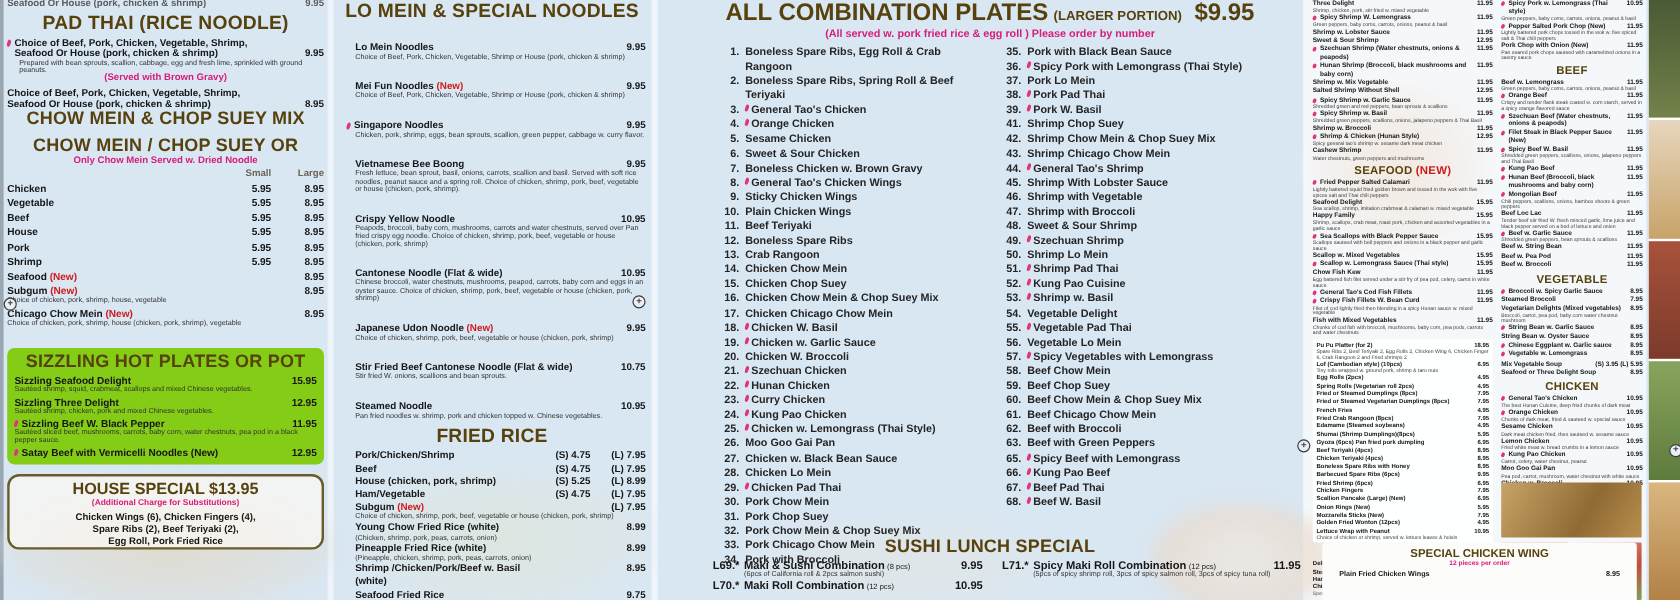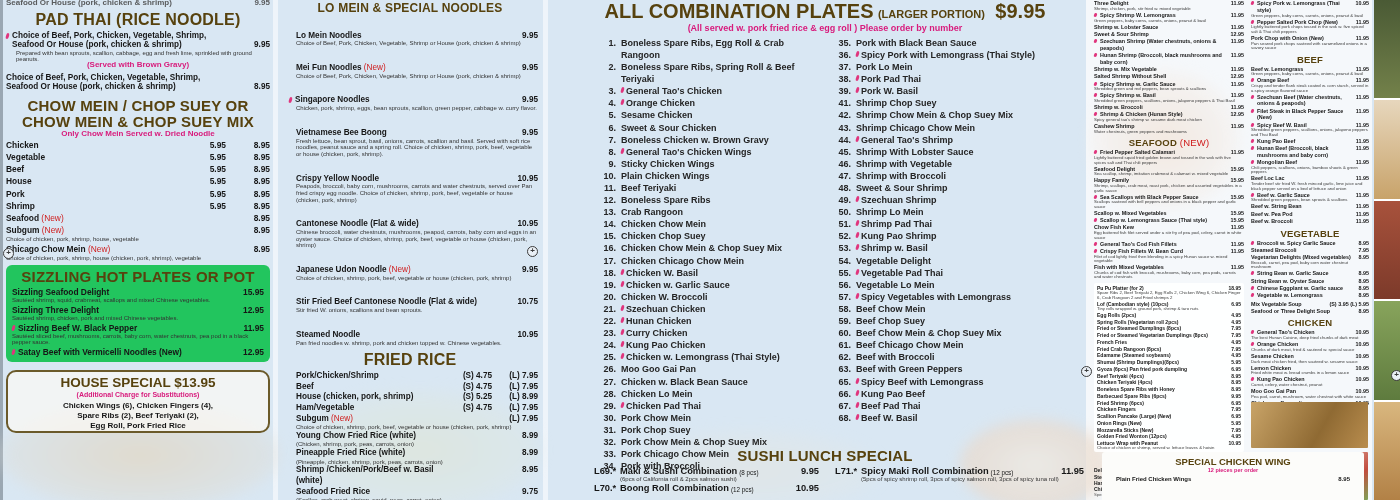--- a/index.html
+++ b/index.html
@@ -9,36 +9,36 @@
   #col1{left:6px;width:264px;}
   #col2{left:282px;width:256px;}
   #col3{left:560px;width:530px;}
   #rightpanel{position:absolute;left:1086px;top:0;width:286px;height:500px;background:#f5f8fb;}
   #col4{left:1094px;width:150px;}
   #col5{left:1251px;width:118px;}
 
   
   .h1{font-weight:800;color:#57420e;text-align:center;line-height:1.05;margin:5px 0 2px;letter-spacing:.2px;}
   .pinksub{color:#d81b7c;font-weight:700;text-align:center;line-height:1.1;}
-  .new{color:#cf1b1b;font-weight:400;text-align:right;}
+  .new{color:#cf1b1b;font-weight:700;text-align:right;}
   .price{margin-left:auto;font-weight:700;white-space:nowrap;padding-left:4px;}
 
   .chili{display:inline-block;width:3px;height:6px;background:#e0357d;
          border-radius:45% 55% 60% 40%/65% 35% 70% 30%;flex:0 0 3px;
          margin:2px 3px 0 0;transform:rotate(14deg);}
 
   
   .partial{display:flex;font-weight:700;font-size:8px;color:#444;margin-top:-2px;opacity:.85;}
   .choice{display:flex;font-weight:700;font-size:8.2px;line-height:1.15;}
   .desc{font-size:6px;color:#333;line-height:1.1;font-weight:400;}
   .trow{display:flex;font-size:8.4px;font-weight:700;line-height:1.45;}
   .thead{display:flex;font-size:8px;font-weight:700;color:#6b6353;line-height:1.5;}
   .tname{flex:1;}
   .tsmall,.tlarge{width:44px;text-align:right;}
-  .sizzpanel{background:#22c55e;border-radius:6px;padding:2px 6px 4px;margin-top:3px;}
+  .sizzpanel{background:#84cc16;border-radius:6px;padding:2px 6px 4px;margin-top:16px;}
   .sizzitem{margin-bottom:1px;}
   .sizzhead{display:flex;font-size:8.4px;font-weight:700;line-height:1.2;}
   .housebox{margin-top:8px;border:2px solid #6b5a2a;border-radius:10px;
             background:rgba(253,251,244,.68);text-align:center;padding:4px 4px 0;}
   .housebox .hst{font-size:13.5px;font-weight:800;color:#57420e;line-height:1.1;}
   .housebox .hss{font-size:7px;}
   .housebox .hsl{font-size:8px;font-weight:700;line-height:1.25;}
 
   
   .nitem{margin-bottom:1px;margin-top:16px;}
@@ -129,24 +129,29 @@
 
     <div class="pinksub" style="font-size:8px;margin-top:-2px">(Served with Brown Gravy)</div>
     <div class="choice" style="margin-top:3px">
       <span>
         <span>Choice of Beef, Pork, Chicken, Vegetable, Shrimp,</span><br>
         <span>Seafood Or House (pork, chicken &amp; shrimp)</span>
       </span>
       <span class="price" style="align-self:flex-end">8.95</span>
     </div>
 
+    <div class="h1" style="font-size:15px;margin:0">CHOW MEIN &amp; CHOP SUEY MIX</div>
     <div class="h1" style="font-size:15px;margin-top:7px;margin-bottom:0">CHOW MEIN / CHOP SUEY OR</div>
-    <div class="h1" style="font-size:15px;margin:0">CHOW MEIN &amp; CHOP SUEY MIX</div>
     <div class="pinksub" style="font-size:8px">Only Chow Mein Served w. Dried Noodle</div>
 
+    <div class="thead">
+      <span class="tname"></span>
+      <span class="tsmall">Small</span>
+      <span class="tlarge">Large</span>
+    </div>
     <div>
 
         <div>
           <div class="trow">
             <span class="tname"><span>Chicken</span></span>
             <span class="tsmall">5.95</span>
             <span class="tlarge">8.95</span>
           </div>
 
         </div>
@@ -274,21 +279,21 @@
           <div class="hsl">Chicken Wings (6), Chicken Fingers (4),</div>
 
           <div class="hsl">Spare Ribs (2), Beef Teriyaki (2),</div>
 
           <div class="hsl">Egg Roll, Pork Fried Rice</div>
         </div>
     </div>
   </div>
 
   <div class="col" id="col2">
-    <div class="h1" style="font-size:12px;margin-top:2px">LO MEIN &amp; SPECIAL NOODLES</div>
+    <div class="h1" style="font-size:16px;margin-top:2px">LO MEIN &amp; SPECIAL NOODLES</div>
     <div style="padding-left:14px">
 
         <div class="nitem">
           <div class="nhead">
 
             <span><span>Lo Mein Noodles</span></span>
             <span class="price">9.95</span>
           </div>
           <div class="desc">Choice of Beef, Pork, Chicken, Vegetable, Shrimp or House (pork, chicken &amp; shrimp)</div>
         </div>
@@ -770,21 +775,21 @@
 
           <div class="crow">
             <span class="cnum">51.</span>
             <span class="chili" style="margin-right:2px"></span>
             <span>Shrimp Pad Thai</span>
           </div>
 
           <div class="crow">
             <span class="cnum">52.</span>
             <span class="chili" style="margin-right:2px"></span>
-            <span>Kung Pao Shrimp</span>
+            <span>Kung Pao Cuisine</span>
           </div>
 
           <div class="crow">
             <span class="cnum">53.</span>
             <span class="chili" style="margin-right:2px"></span>
             <span>Shrimp w. Basil</span>
           </div>
 
           <div class="crow">
             <span class="cnum">54.</span>
@@ -884,21 +889,21 @@
                 <span>Maki &amp; Sushi Combination</span>
                 <span class="spcs">(8 pcs)</span>
                 <span class="price">9.95</span>
               </div>
               <div class="sdesc">(6pcs of California roll &amp; 2pcs salmon sushi)</div>
             </div>
 
             <div>
               <div class="shead">
                 <span class="snum">L70.*</span>
-                <span>Boong Roll Combination</span>
+                <span>Maki Roll Combination</span>
                 <span class="spcs">(12 pcs)</span>
                 <span class="price">10.95</span>
               </div>
 
             </div>
           </div>
         <div class="sushiblk r">
 
             <div>
               <div class="shead">

